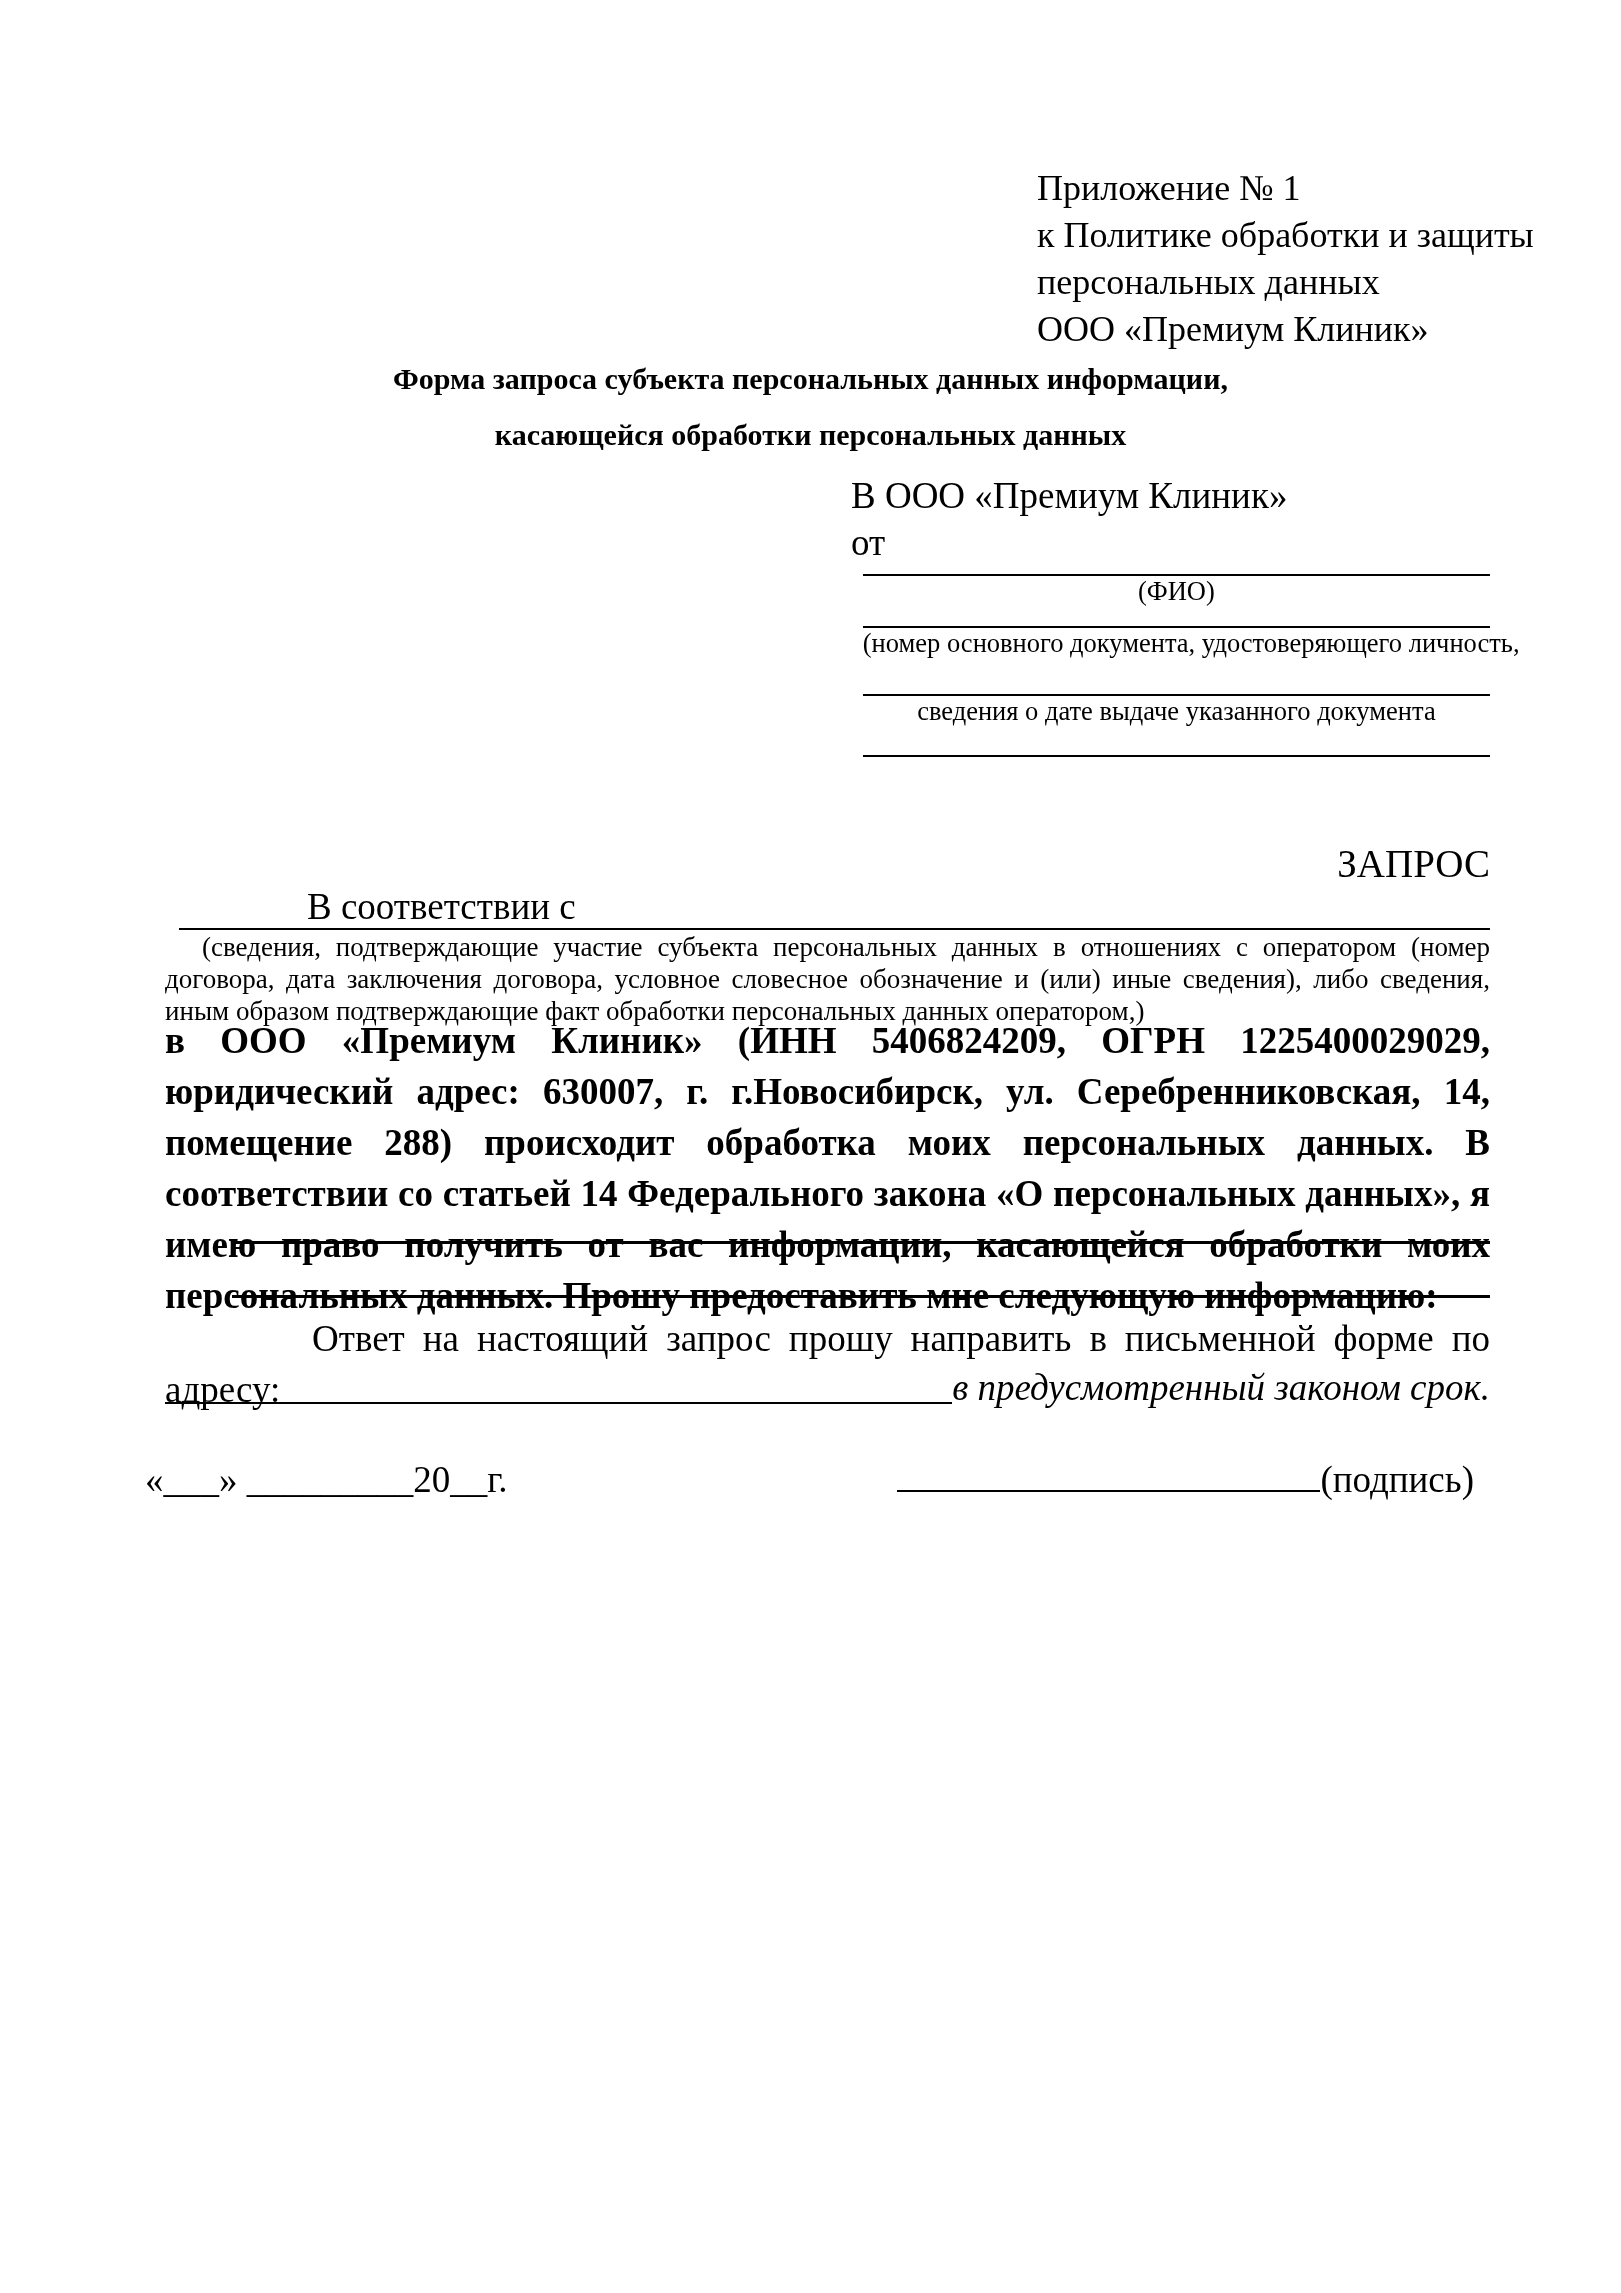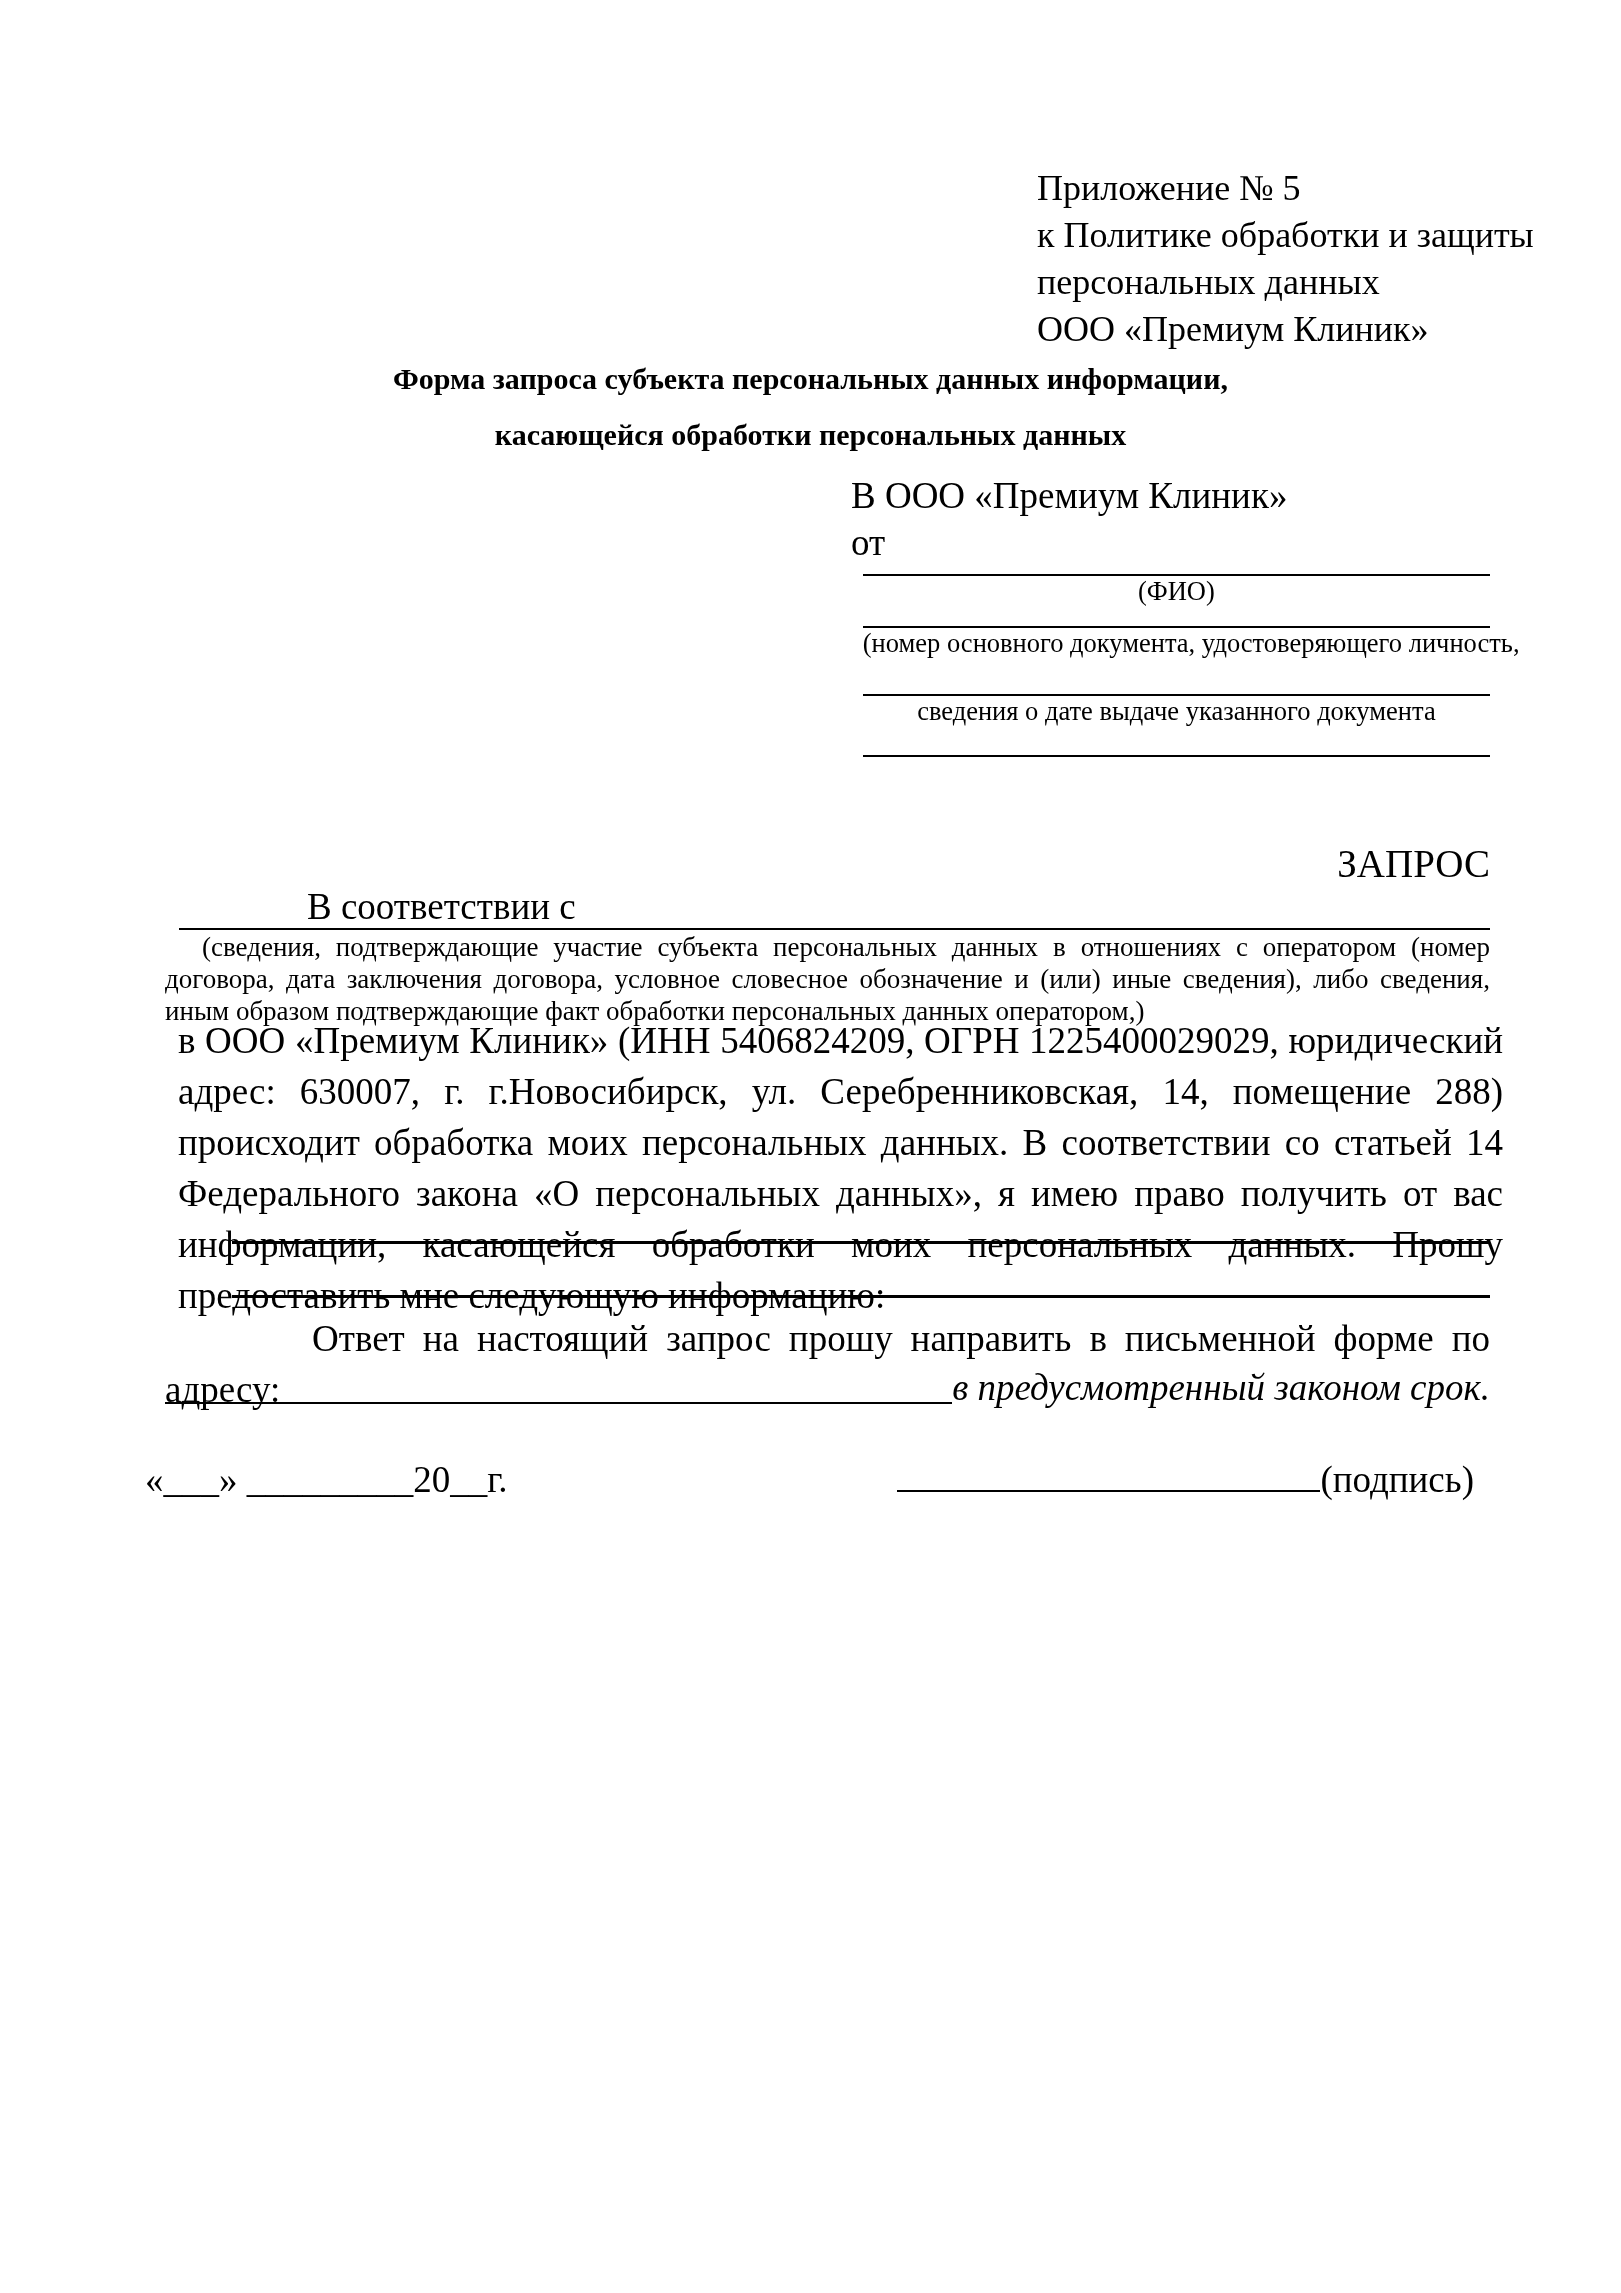--- a/index.html
+++ b/index.html
@@ -86,25 +86,26 @@
     left: 165px;
     top: 931px;
     width: 1325px;
     font-size: 27px;
     line-height: 32px;
     text-align: justify;
     text-indent: 37px;
   }
   .body-par {
     position: absolute;
-    left: 178px;
+    left: 165px;
     top: 1015px;
     width: 1325px;
     line-height: 51px;
     text-align: justify;
+    font-weight: bold;
   }
   .blank-line {
     position: absolute;
     left: 232px;
     width: 1258px;
     border-bottom: 3.9px solid #000;
     height: 0;
   }
   .b1 { top: 1241px; }
   .b2 { top: 1295px; }
@@ -146,21 +147,21 @@
     vertical-align: baseline;
   }
   .footer-row .sig-caption { white-space: nowrap; }
 </style>
 </head>
 <body>
 
 <div class="page">
 
   <div class="header-note">
-    <div>Приложение № 5</div>
+    <div>Приложение № 1</div>
     <div>к Политике обработки и защиты</div>
     <div>персональных данных</div>
     <div>ООО «Премиум Клиник»</div>
   </div>
 
   <h1 class="doc-title">
     <span>Форма запроса субъекта персональных данных информации,</span>
     <span>касающейся обработки персональных данных</span>
   </h1>
 

